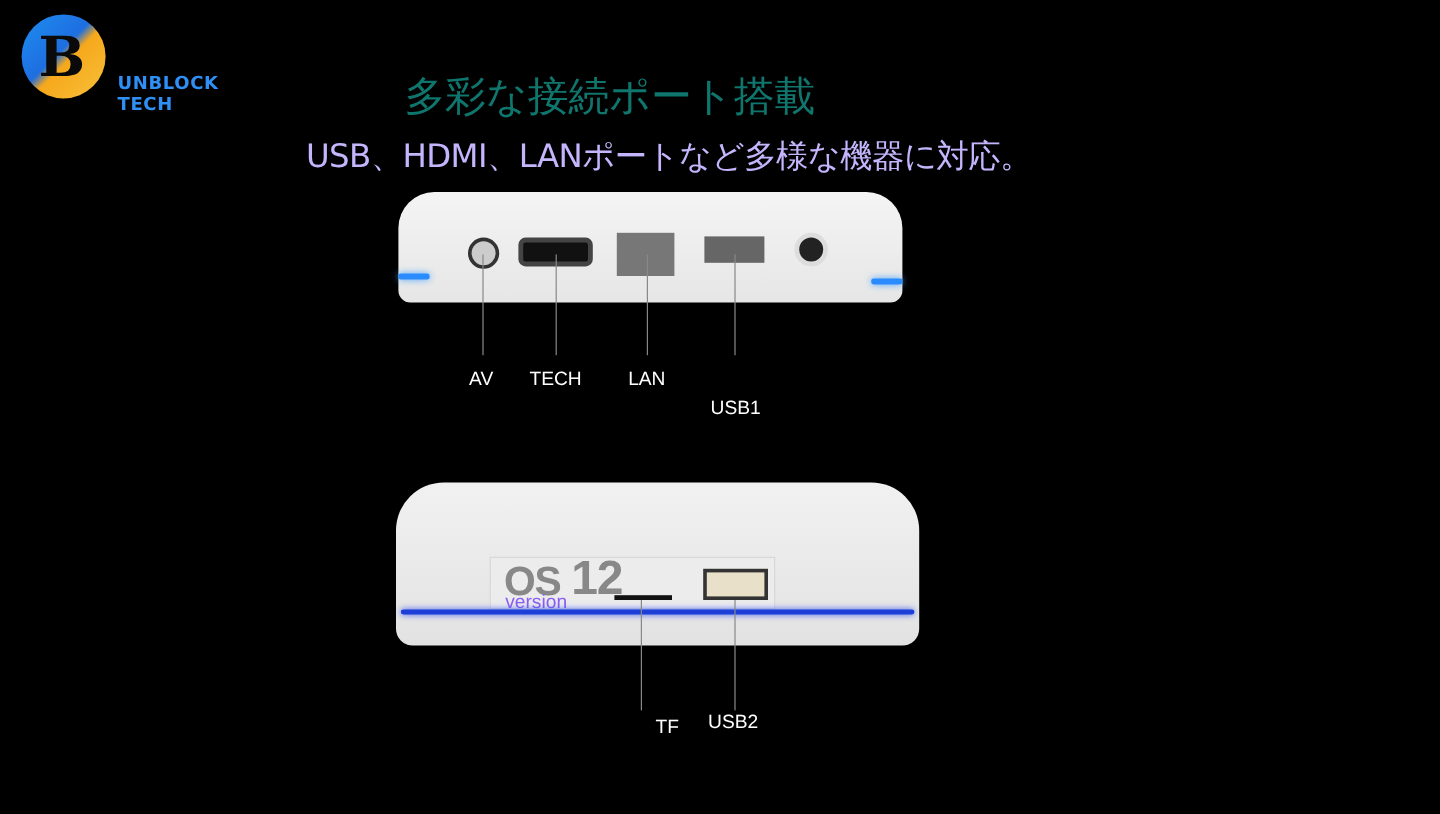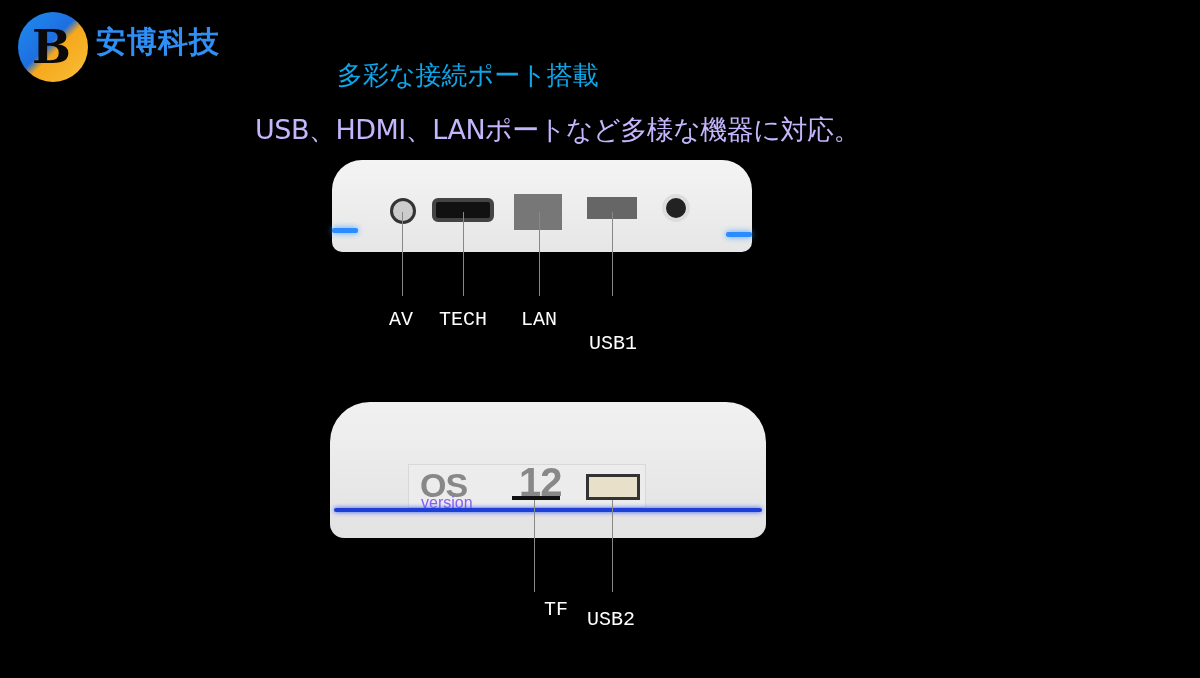--- a/index.html
+++ b/index.html
@@ -3,45 +3,45 @@
 <meta charset="utf-8">
 <style>
   html, body { margin:0; padding:0; }
   body { width:1200px; height:678px; background:#000; position:relative; overflow:hidden; font-family:"DejaVu Sans", sans-serif; }
   .logo { position:absolute; left:18px; top:12px; width:210px; height:72px; }
   .logo-circle { position:absolute; left:0; top:0; width:70px; height:70px; border-radius:50%;
     background:linear-gradient(135deg,#1e8ef0 0%,#1e6ee0 45%,#f6a81c 55%,#f7c13a 100%); }
   .logo-letter { position:absolute; left:14px; top:8px; font-size:46px; font-weight:bold; color:#0a0a0a; font-family:"DejaVu Serif", serif; }
   .logo-cn { position:absolute; left:78px; top:10px; font-size:30px; font-weight:bold; color:#2f8ff5; letter-spacing:1px; }
   .logo-en { position:absolute; left:80px; top:48px; font-size:15px; font-weight:bold; color:#2f8ff5; letter-spacing:0.5px; }
-  .headline { position:absolute; left:337px; top:58px; font-size:26px; color:#0ea5e9; white-space:nowrap; }
+  .headline { position:absolute; left:337px; top:58px; font-size:34px; color:#0f766e; white-space:nowrap; }
   .subhead { position:absolute; left:255px; top:112px; font-size:27px; color:#c4b5fd; white-space:nowrap; letter-spacing:-0.5px; }
 
   .box1 { position:absolute; left:332px; top:160px; width:420px; height:100px; }
   .box1-body { position:absolute; left:0; top:0; width:420px; height:92px; background:linear-gradient(#f4f4f4,#e6e6e6); border-radius:30px 30px 10px 10px; }
   .led { position:absolute; height:5px; width:26px; background:#2a8cff; box-shadow:0 0 6px #47a2ff; border-radius:2px; }
   .port { position:absolute; background:#111; }
   .line { position:absolute; width:1px; background:#888; }
-  .label { position:absolute; color:#fff; font-size:20px; font-family:Liberation Mono, monospace; transform:translateX(-50%); white-space:nowrap; }
+  .label { position:absolute; color:#fff; font-size:16px; font-family:Liberation Sans, sans-serif; transform:translateX(-50%); white-space:nowrap; }
 
   .box2 { position:absolute; left:330px; top:402px; width:364px; height:140px; }
   .box2-body { position:absolute; left:0; top:0; width:436px; height:136px; background:linear-gradient(#f1f1f1,#e2e2e2); border-radius:40px 40px 14px 14px; }
   .panel { position:absolute; left:78px; top:62px; width:236px; height:42px; background:#ececec; border:1px solid #d8d8d8; }
   .os { position:absolute; left:90px; top:64px; font-size:34px; font-weight:bold; color:#888; font-family:"Liberation Sans", sans-serif; letter-spacing:-1px; }
   .ver { position:absolute; left:91px; top:92px; font-size:16px; color:#8b5cf6; font-family:"Liberation Sans", sans-serif; }
   .blue-strip { position:absolute; left:4px; top:106px; width:428px; height:4px; background:#1d3fd8; box-shadow:0 0 5px #3556f0; border-radius:2px; }
 </style>
 </head>
 <body>
 
 <div class="logo">
   <div class="logo-circle">
     <span class="logo-letter">B</span>
   </div>
-  <div class="logo-cn">安博科技</div>
+  <div class="logo-en">UNBLOCK TECH</div>
 </div>
 
 <div class="headline">多彩な接続ポート搭載</div>
 <div class="subhead">USB、HDMI、LANポートなど多様な機器に対応。</div>
 
 <div class="box1">
   <div class="box1-body"></div>
   <div class="led" style="left:0;top:68px;"></div>
   <div class="led" style="left:394px;top:72px;"></div>
   <div class="port" style="left:58px;top:38px;width:26px;height:26px;border-radius:50%;background:#ccc;border:3px solid #333;box-sizing:border-box;"></div>
@@ -56,22 +56,22 @@
 <div class="line" style="left:612px;top:212px;height:84px;"></div>
 <div class="label" style="left:401px;top:308px;">AV</div>
 <div class="label" style="left:463px;top:308px;">TECH</div>
 <div class="label" style="left:539px;top:308px;">LAN</div>
 <div class="label" style="left:613px;top:308px;margin-top:24px;">USB1</div>
 
 <div class="box2">
   <div class="box2-body"></div>
   <div class="panel"></div>
   <span class="os">OS</span>
-  <span class="os" style="left:146px;font-size:40px;top:58px;margin-left:43px;">12</span>
+  <span class="os" style="left:146px;font-size:40px;top:58px;">12</span>
   <span class="ver">version</span>
   <div class="port" style="left:182px;top:94px;width:48px;height:4px;"></div>
   <div class="port" style="left:256px;top:72px;width:54px;height:26px;border:3px solid #333;background:#e8e0c8;box-sizing:border-box;"></div>
   <div class="blue-strip"></div>
 </div>
 <div class="line" style="left:534px;top:500px;height:92px;"></div>
 <div class="line" style="left:612px;top:500px;height:92px;"></div>
 <div class="label" style="left:556px;top:598px;">TF</div>
-<div class="label" style="left:611px;top:608px;">USB2</div>
+<div class="label" style="left:611px;top:594px;">USB2</div>
 
 </body></html>

